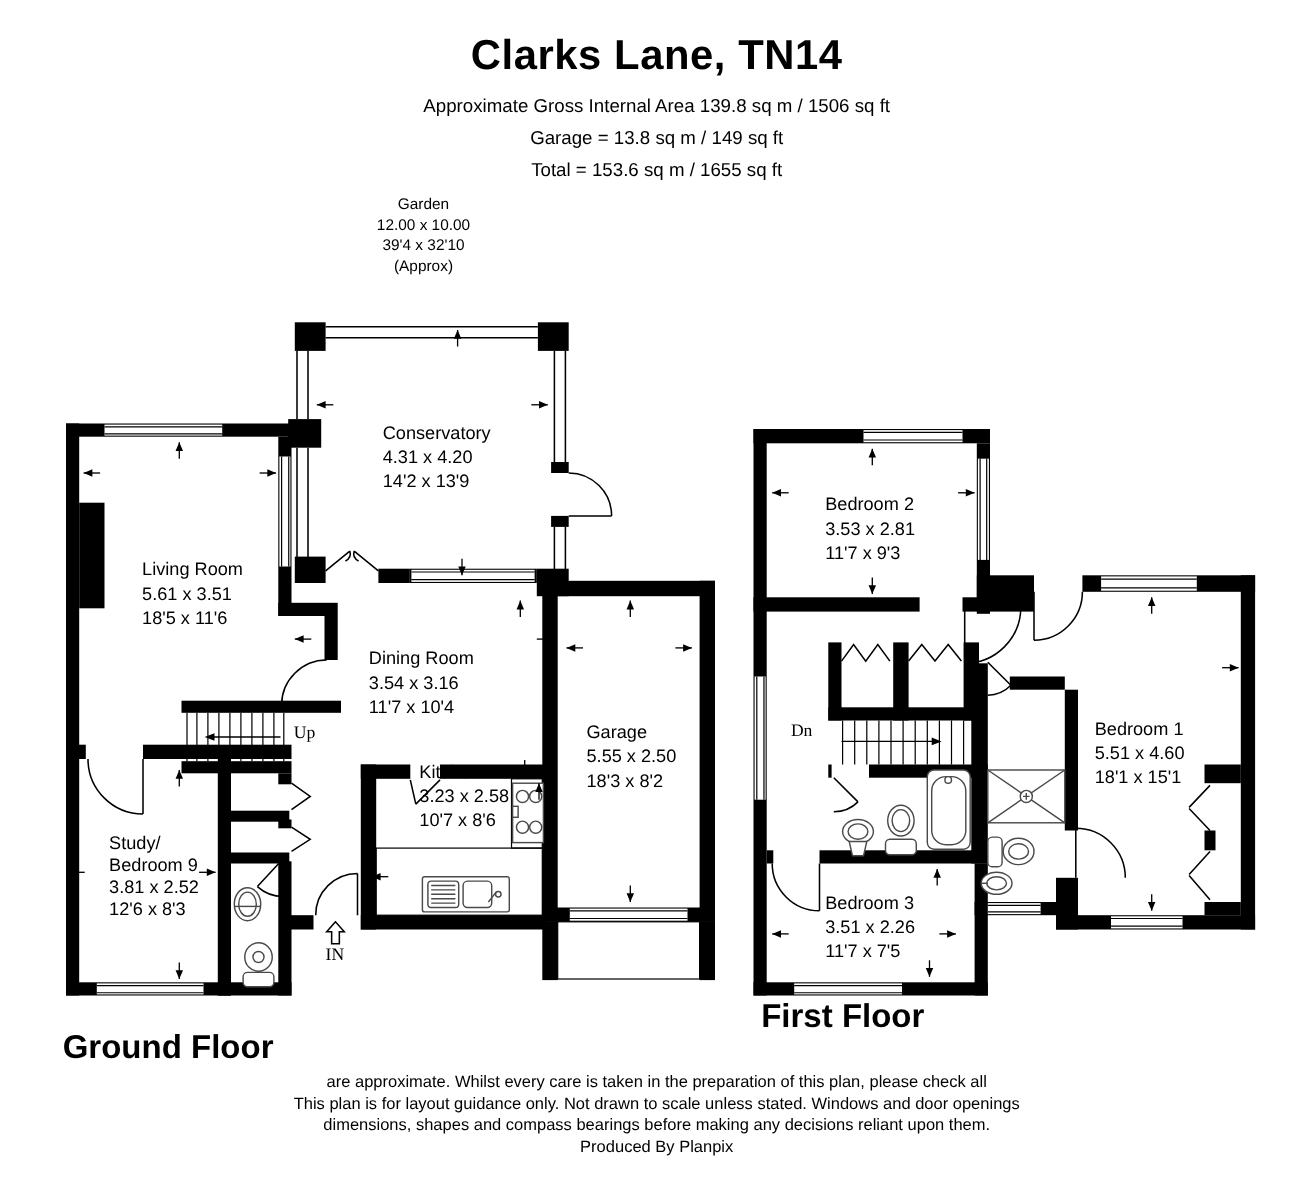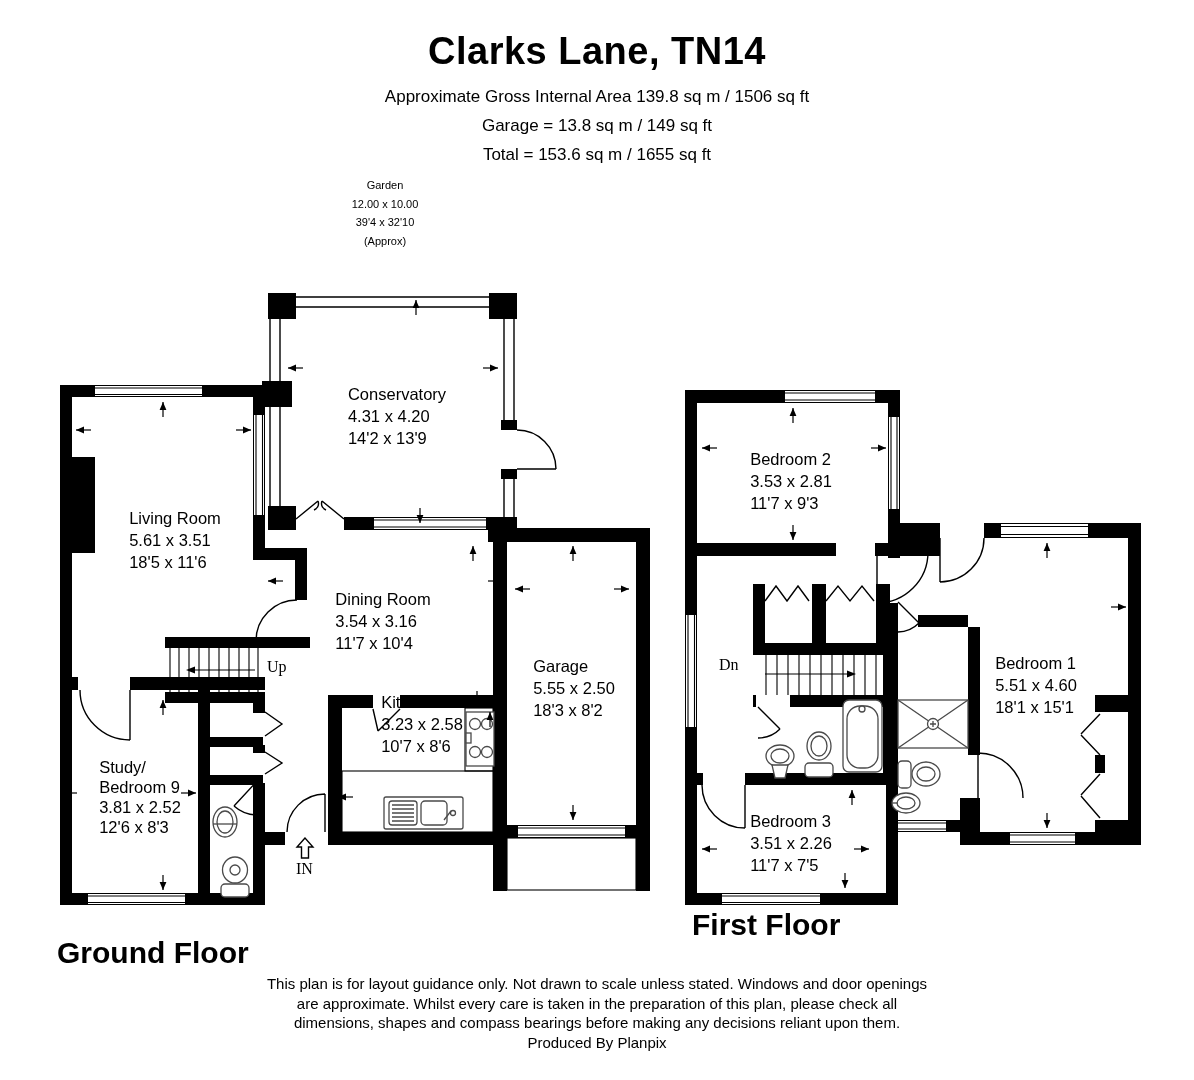--- a/index.html
+++ b/index.html
@@ -7,21 +7,21 @@
         font-family:"Liberation Sans", sans-serif;color:#000;}
   #plan-svg{position:absolute;left:0;top:0;}
   .hdr{position:absolute;left:0;top:0;width:100%;text-align:center;}
   .title{margin-top:30px;font-size:38px;font-weight:bold;letter-spacing:.5px;}
   .sub{font-size:17px;margin-top:9px;line-height:29px;}
   .lbl{position:absolute;font-size:16.5px;line-height:22px;
        transform:translateX(-50%);white-space:nowrap;}
   .lbl4{line-height:20px;}
   .small-lbl{position:absolute;font-size:16px;font-family:Liberation Serif, serif;}
   .garden{position:absolute;left:385px;top:176px;transform:translateX(-50%);
-          text-align:center;font-size:11px;line-height:18.5px;}
+          text-align:center;font-size:14px;line-height:18.5px;}
   .floor-lbl{position:absolute;font-size:30px;font-weight:bold;}
   .footer{position:absolute;left:0;top:974px;width:100%;text-align:center;
           font-size:15px;line-height:19.5px;}
   
   .wl{fill:#000;}
   .wh{fill:#fff;}
   .tn{fill:none;stroke:#000;stroke-width:1.4;}
   .t1{fill:none;stroke:#000;stroke-width:1.1;}
   .fx{fill:#fff;stroke:#4a4a4a;stroke-width:1.3;}
   .ar{fill:#000;stroke:none;}
@@ -381,19 +381,19 @@
   </div>
 
   <div class="small-lbl" style="left:267px;top:658px">Up</div>
   <div class="small-lbl" style="left:719px;top:656px">Dn</div>
   <div class="small-lbl" style="left:296px;top:860px">IN</div>
 
   <div class="floor-lbl" style="left:57px;top:936px">Ground Floor</div>
   <div class="floor-lbl" style="left:692px;top:908px">First Floor</div>
 
   <div class="footer">
+    <div>are approximate. Whilst every care is taken in the preparation of this plan, please check all</div>
     <div>This plan is for layout guidance only. Not drawn to scale unless stated. Windows and door openings</div>
-    <div>are approximate. Whilst every care is taken in the preparation of this plan, please check all</div>
     <div>dimensions, shapes and compass bearings before making any decisions reliant upon them.</div>
     <div>Produced By Planpix</div>
   </div>
 
 </div>
 
 </body></html>

